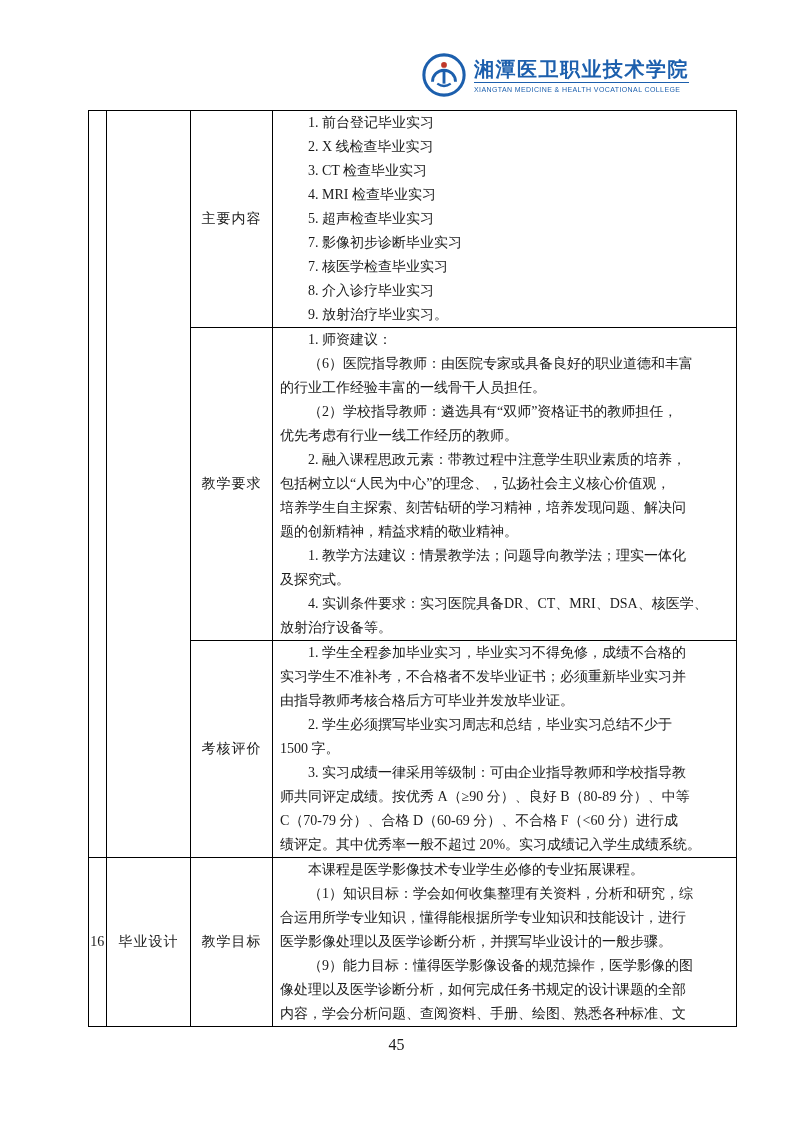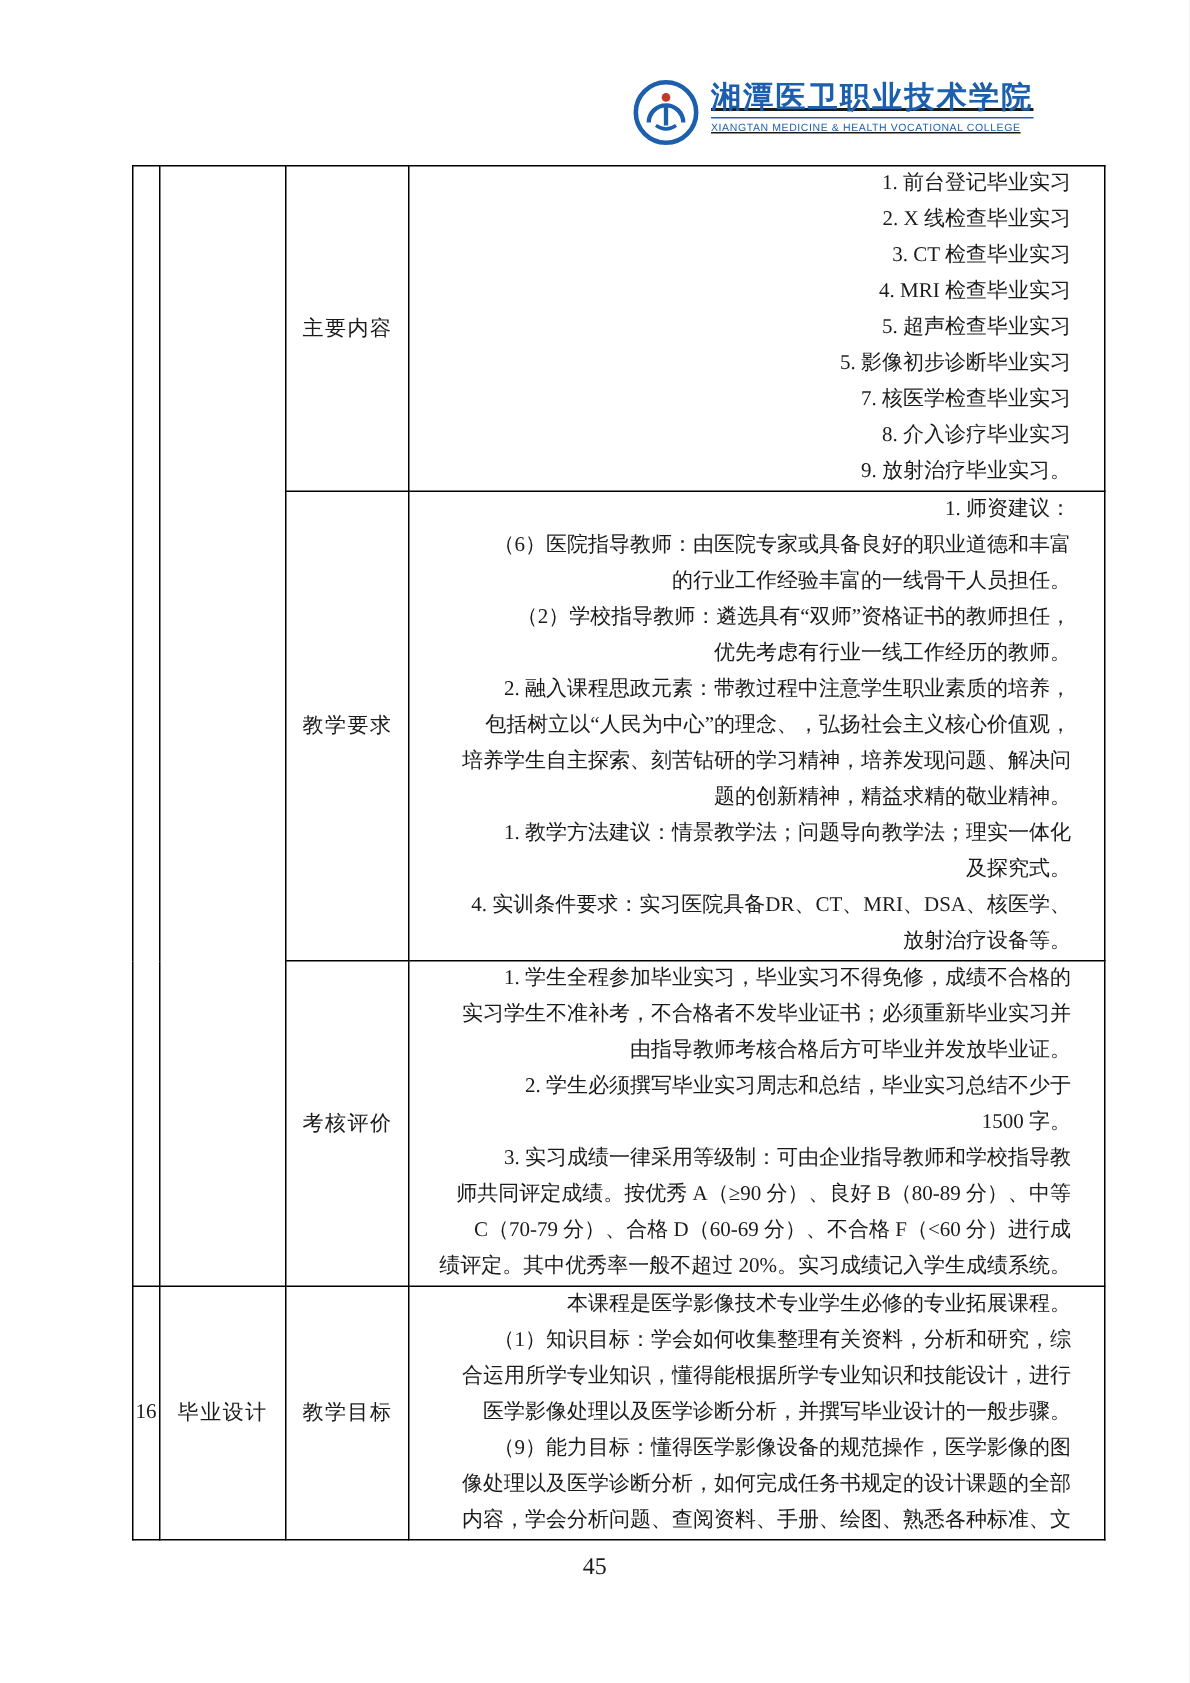--- a/index.html
+++ b/index.html
@@ -9,21 +9,21 @@
     width:793px; height:1122px;
     margin:0 auto;
     background:#ffffff;
     font-family:"Liberation Serif","DejaVu Serif",serif;
     color:#1a1a1a;
     overflow:hidden;
   }
   
   .header {
     position:absolute; top:52px; right:104px;
-    display:flex; align-items:flex-start; gap:7px;text-decoration:underline;
+    display:flex; align-items:center; gap:7px;
   }
   .logo-wrap { width:46px; height:46px; flex:0 0 auto; }
   .college-names { display:flex; flex-direction:column; align-items:flex-start; }
   .college-cn {
     font-size:20px; font-weight:bold; letter-spacing:1.5px;
     color:#1c5fad; line-height:26px;
     font-family:"Liberation Serif","DejaVu Serif",serif;
   }
   .college-en {
     font-size:7px; letter-spacing:0.4px; color:#1c5fad;
@@ -42,21 +42,21 @@
     vertical-align:middle;
   }
   td.cell-num   { width:17px;  text-align:center; }
   td.cell-course{ width:82px;  text-align:center; letter-spacing:1px; }
   td.cell-label { width:79px;  text-align:center; letter-spacing:1px; }
   td.cell-content {
     width:449px;
     vertical-align:top;
     padding:0 22px 0 7px;
     line-height:24px;
-    text-align:right;
+    text-align:left;
   }
   tr.r0 { height:216px; }
   tr.r1 { height:312px; }
   tr.r2 { height:216px; }
   tr.r3 { height:168px; }
   .para { text-indent:2em; white-space:pre-line; }
   
   .page-number {
     position:absolute; top:1036px; left:0;
     width:100%; text-align:center;
@@ -89,21 +89,21 @@
       <tr class="r0">
         <td class="cell-num" rowspan="3"></td>
         <td class="cell-course" rowspan="3"></td>
         <td class="cell-label">主要内容</td>
         <td class="cell-content">
             <div class="para">1. 前台登记毕业实习</div>
             <div class="para">2. X 线检查毕业实习</div>
             <div class="para">3. CT 检查毕业实习</div>
             <div class="para">4. MRI 检查毕业实习</div>
             <div class="para">5. 超声检查毕业实习</div>
-            <div class="para">5. 影像初步诊断毕业实习</div>
+            <div class="para">7. 影像初步诊断毕业实习</div>
             <div class="para">7. 核医学检查毕业实习</div>
             <div class="para">8. 介入诊疗毕业实习</div>
             <div class="para">9. 放射治疗毕业实习。</div>
           </td>
       </tr>
       <tr class="r1">
         <td class="cell-label">教学要求</td>
         <td class="cell-content">
             <div class="para">1. 师资建议：</div>
             <div class="para">（6）医院指导教师：由医院专家或具备良好的职业道德和丰富

